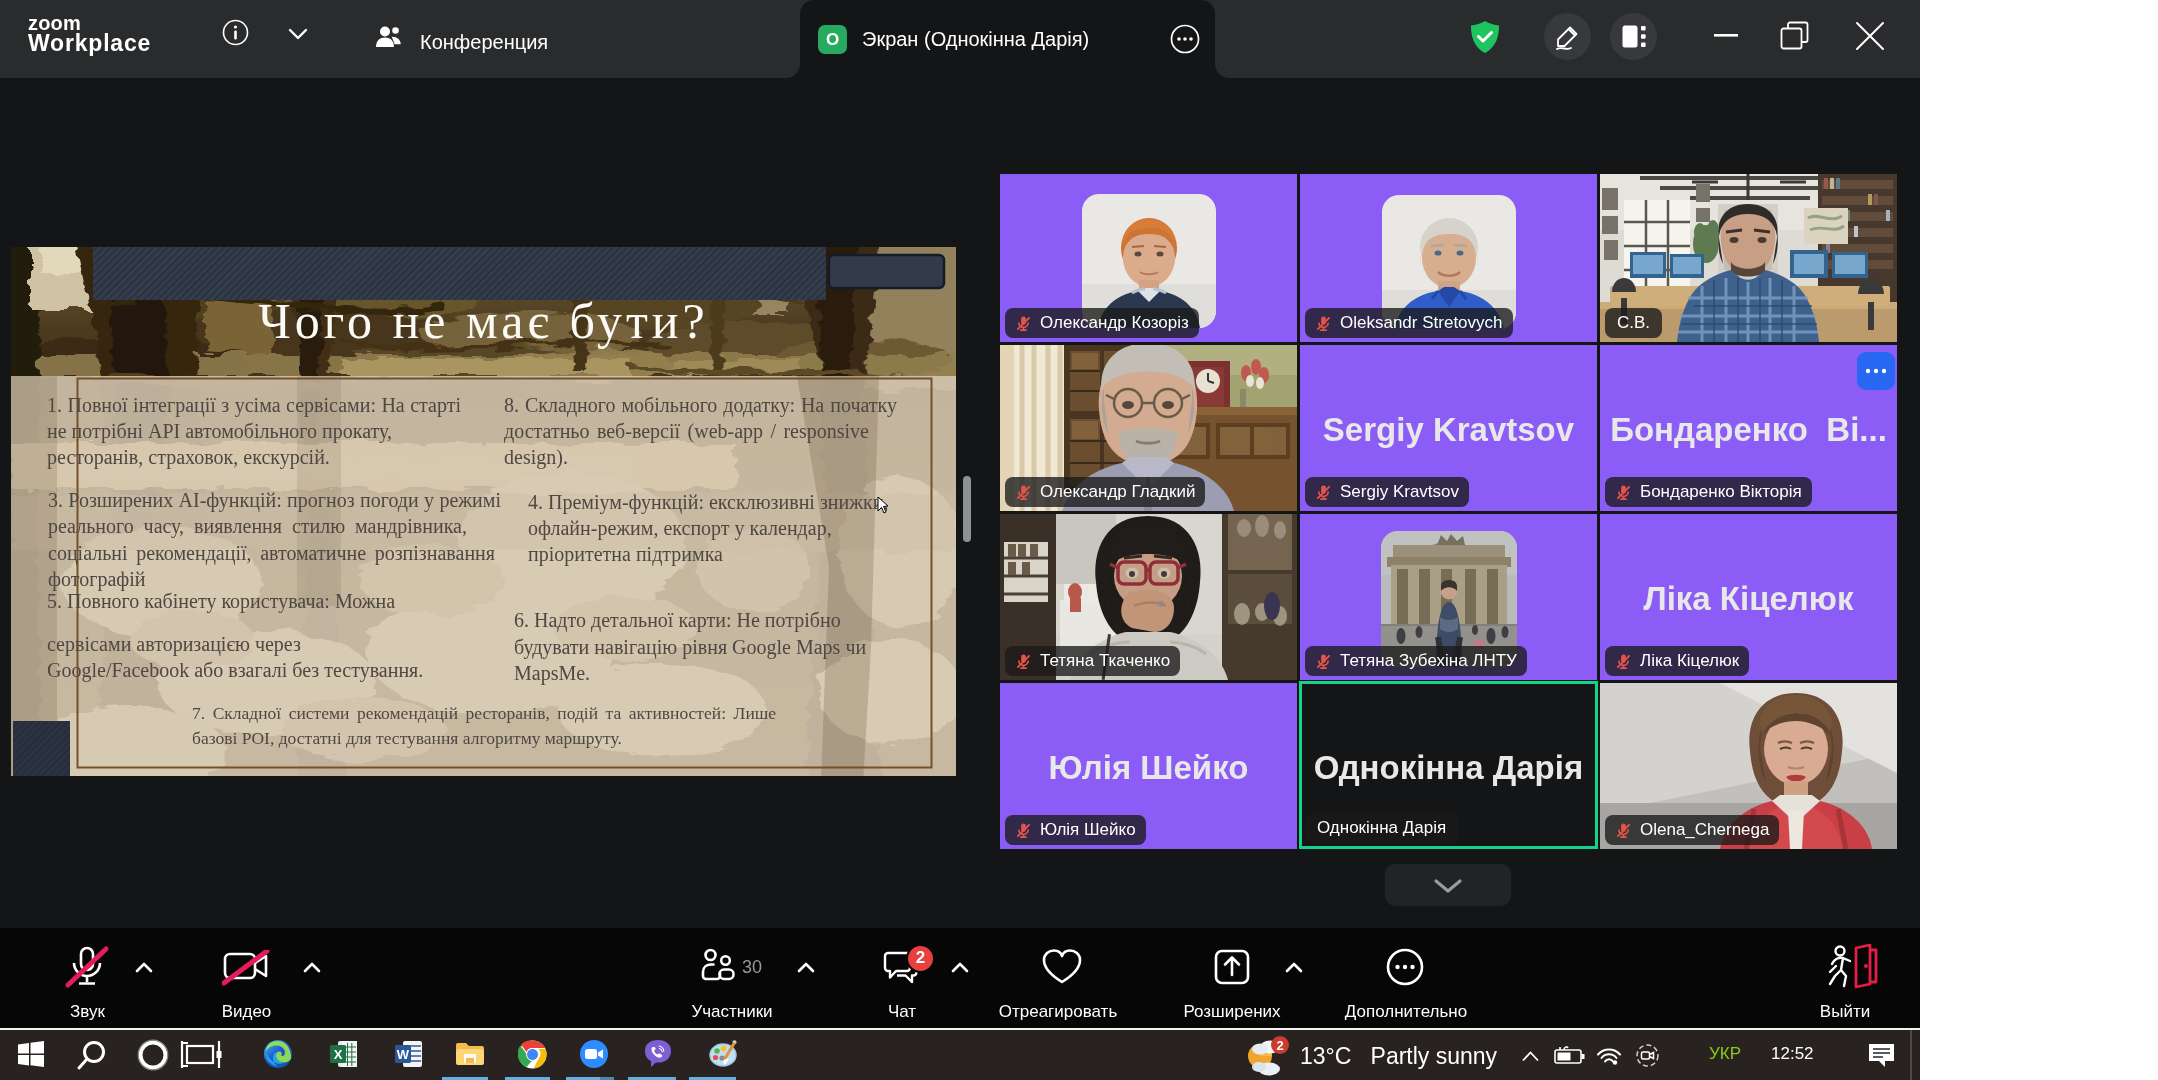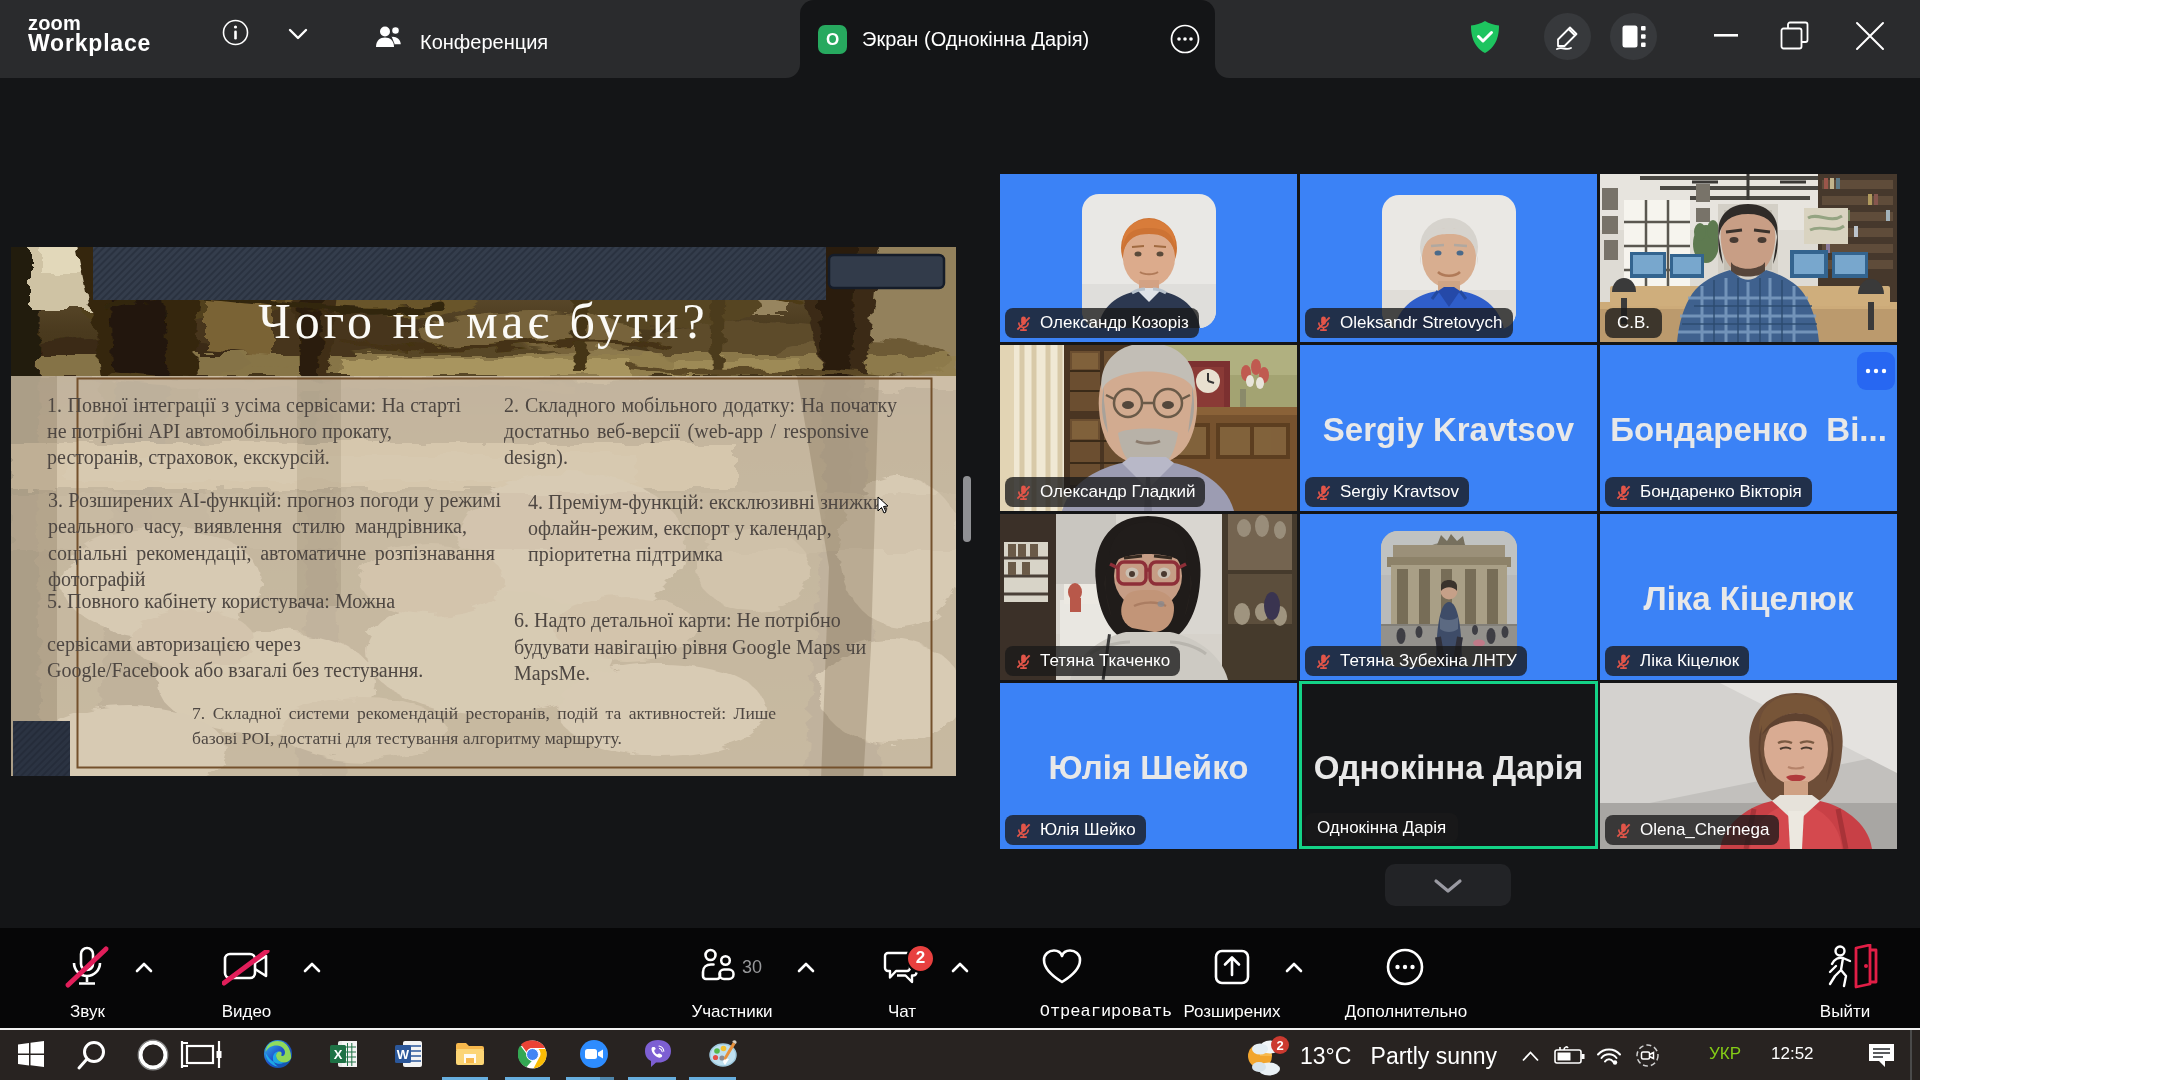--- a/index.html
+++ b/index.html
@@ -15,21 +15,21 @@
   .tb-txt { position:absolute; color:#fff; font-size:20px; }
 
   
   #slide { position:absolute; left:11px; top:247px; width:945px; height:529px; overflow:hidden; }
 
   #slide-title { position:absolute; left:0; top:49px; width:945px; text-align:center; font-family:"Liberation Serif", serif; font-size:50px; line-height:50px; letter-spacing:4px; color:#fbfaf6; }
   .sl { position:absolute; font-family:"Liberation Serif", serif; font-size:20px; line-height:20px; color:#4e4742; white-space:nowrap; }
   .sj { white-space:normal; text-align:justify; text-align-last:justify; }
 
   
-  .tile { position:absolute; background:#3b82f6; overflow:hidden; }
+  .tile { position:absolute; background:#8b5cf6; overflow:hidden; }
   .avatar { position:absolute; border-radius:17px; overflow:hidden; }
   .bigname { position:absolute; left:0; right:0; text-align:center; color:#e8e8e8; font-weight:bold; font-size:33px; }
   .nlabel { position:absolute; left:5px; bottom:4px; height:30px; background:rgba(26,26,26,0.78); border-radius:8px; color:#fff; font-size:17px; display:flex; align-items:center; padding:0 10px; white-space:nowrap; }
   .nlabel svg { margin-right:8px; }
 
   
   #toolbar { position:absolute; left:0; top:928px; width:1920px; height:100px; background:#060607; }
   .tool { position:absolute; color:#fff; font-size:17px; text-align:center; }
 
   
@@ -203,21 +203,21 @@
       <rect x="2" y="474" width="57" height="55" fill="url(#hatch)"></rect>
       <rect x="2" y="474" width="57" height="55" fill="#1c2331" opacity="0.35"></rect>
 
       <rect x="66.5" y="131.5" width="854" height="389" fill="none" stroke="#74512c" stroke-width="2"></rect>
     </svg>
     <div id="slide-title">Чого не має бути?</div>
     <div id="slide-text">
       <div class="sl sj" style="left:36px;top:148px;width:414px;">1. Повної інтеграції з усіма сервісами: На старті</div>
       <div class="sl" style="left:36px;top:174px;">не потрібні API автомобільного прокату,</div>
       <div class="sl" style="left:36px;top:200px;">ресторанів, страховок, екскурсій.</div>
-      <div class="sl sj" style="left:493px;top:148px;width:393px;">2. Складного мобільного додатку: На початку</div>
+      <div class="sl sj" style="left:493px;top:148px;width:393px;">8. Складного мобільного додатку: На початку</div>
       <div class="sl sj" style="left:493px;top:174px;width:365px;">достатньо веб-версії (web-app&nbsp;/ responsive</div>
       <div class="sl" style="left:493px;top:200px;">design).</div>
       <div class="sl sj" style="left:37px;top:243px;width:453px;">3. Розширених AI-функцій: прогноз погоди у режимі</div>
       <div class="sl sj" style="left:37px;top:269px;width:419px;">реального часу, виявлення стилю мандрівника,</div>
       <div class="sl sj" style="left:37px;top:296px;width:447px;">соціальні рекомендації, автоматичне розпізнавання</div>
       <div class="sl" style="left:37px;top:322px;">фотографій</div>
       <div class="sl" style="left:517px;top:245px;">4. Преміум-функцій: ексклюзивні знижки,</div>
       <div class="sl" style="left:517px;top:271px;">офлайн-режим, експорт у календар,</div>
       <div class="sl" style="left:517px;top:297px;">пріоритетна підтримка</div>
       <div class="sl" style="left:36px;top:344px;">5. Повного кабінету користувача: Можна</div>
@@ -683,21 +683,21 @@
     </svg>
     <div style="position:absolute;left:906px;top:16px;width:29px;height:29px;border-radius:50%;background:#e8403f;border:2.5px solid #060607;color:#fff;font-size:17px;font-weight:bold;text-align:center;line-height:24px;">2</div>
     <svg style="position:absolute;left:951px;top:33px" width="18" height="12" viewBox="0 0 18 12">
         <path d="M2 10 L9 3 L16 10" fill="none" stroke="#fff" stroke-width="2.6" stroke-linecap="round" stroke-linejoin="round"></path>
       </svg>
     <div class="tool" style="left:862px;top:74px;width:80px;">Чат</div>
 
     <svg style="position:absolute;left:1041px;top:20px" width="42" height="38" viewBox="0 0 42 38">
       <path d="M21 34 C8 26 3 18 3 12 C3 6 8 2.5 13 2.5 C17 2.5 20 5 21 8 C22 5 25 2.5 29 2.5 C34 2.5 39 6 39 12 C39 18 34 26 21 34 Z" fill="none" stroke="#fff" stroke-width="2.6" stroke-linejoin="round"></path>
     </svg>
-    <div class="tool" style="left:1036px;top:74px;width:140px;font-family:Liberation Mono, monospace;">Отреагировать</div>
+    <div class="tool" style="left:988px;top:74px;width:140px;">Отреагировать</div>
 
     <svg style="position:absolute;left:1212px;top:19px" width="40" height="40" viewBox="0 0 40 40">
       <rect x="4" y="4" width="32" height="32" rx="6" fill="none" stroke="#fff" stroke-width="2.6"></rect>
       <path d="M20 28 L20 11 M13 17.5 L20 10.5 L27 17.5" fill="none" stroke="#fff" stroke-width="2.6" stroke-linecap="round" stroke-linejoin="round"></path>
     </svg>
     <svg style="position:absolute;left:1285px;top:33px" width="18" height="12" viewBox="0 0 18 12">
         <path d="M2 10 L9 3 L16 10" fill="none" stroke="#fff" stroke-width="2.6" stroke-linecap="round" stroke-linejoin="round"></path>
       </svg>
     <div class="tool" style="left:1177px;top:74px;width:110px;">Розширених</div>
 

